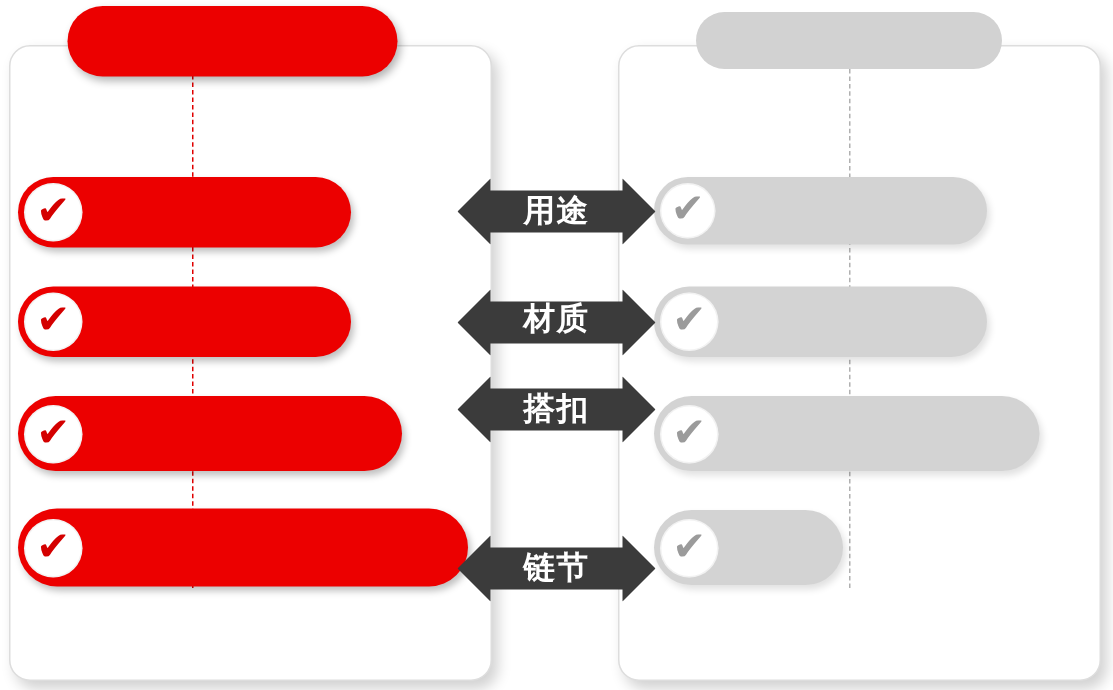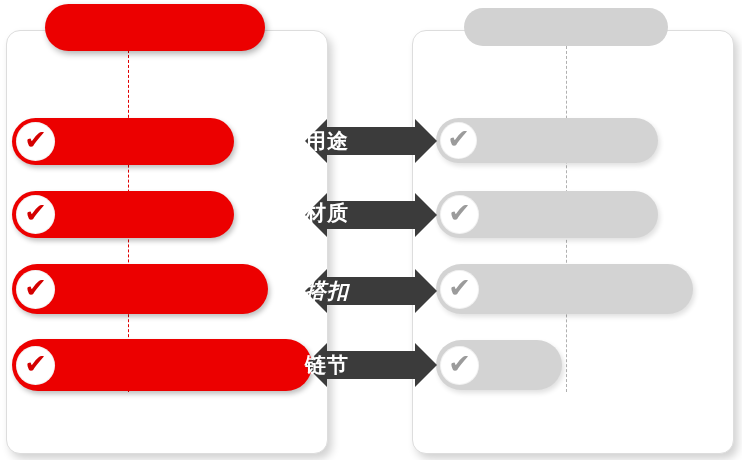--- a/index.html
+++ b/index.html
@@ -64,27 +64,27 @@
     font-weight:bold;font-size:27px;line-height:1;
     transform:translateY(-1px);
   }
   .check-glyph.red{color:#d40000;}
   .check-glyph.gray{color:#9b9b9b;}
 
   
   .arrow{position:absolute;left:305px;width:132px;height:44px;z-index:5;}
   .arrow svg{position:absolute;inset:0;width:100%;height:100%;display:block;}
   .arrow .arrow-label{
-    position:absolute;inset:0;text-align:left;line-height:44px;
+    position:absolute;inset:0;text-align:center;line-height:44px;
     color:#ffffff;font-size:21px;font-weight:bold;letter-spacing:1px;
   }
   .arrow.a1{top:119px;}
   .arrow.a2{top:193px;font-family:Liberation Mono, monospace;}
-  .arrow.a3{top:269px;font-style:italic;}
-  .arrow.a4{top:343px;}
+  .arrow.a3{top:251px;}
+  .arrow.a4{top:357px;}
 </style>
 </head>
 <body>
 
 <div class="card left"></div>
 <div class="card right"></div>
 
 <div class="dash left"></div>
 <div class="dash right"></div>
 

